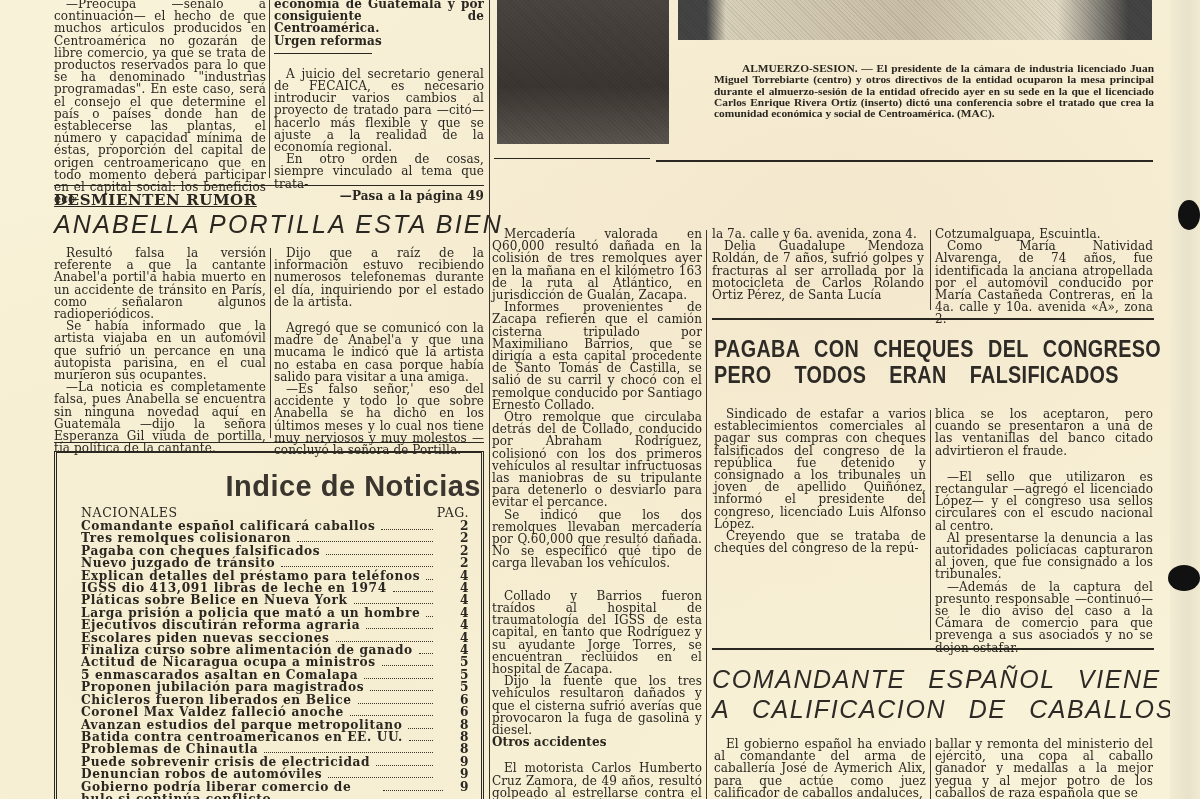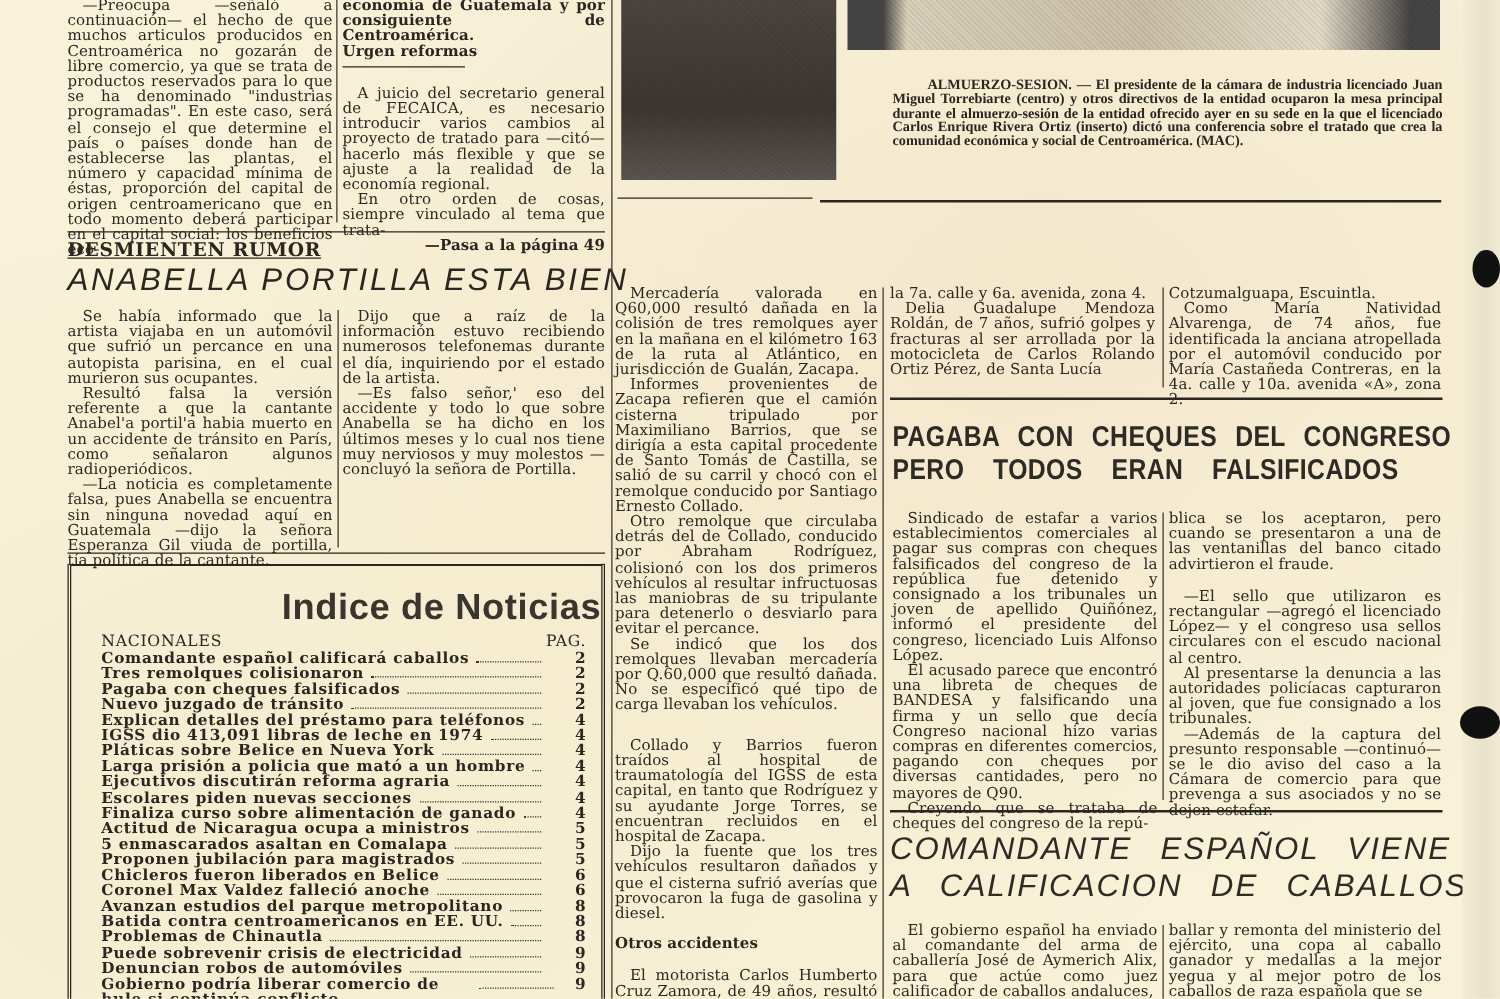--- a/index.html
+++ b/index.html
@@ -52,27 +52,28 @@
     <div style="width:98px;height:1px;background:#2a2620;margin:6px 0 14px 0;"></div>
     <p>A juicio del secretario general de FECAICA, es necesario introducir varios cambios al proyecto de tratado para —citó— hacerlo más flexible y que se ajuste a la realidad de la economía regional.</p>
     <p>En otro orden de cosas, siempre vinculado al tema que trata-</p>
     <p class="noind bold" style="text-align:right;">—Pasa a la página 49</p>
   </div>
   <div class="rule" style="left:54px; top:185px; width:430px; height:1px;"></div>
 
   <div class="abs bold" style="left:54px; top:191px; font-size:15px; letter-spacing:0.6px;text-decoration:underline;">DESMIENTEN RUMOR</div>
   <div class="abs head-italic" style="left:54px; top:210px; font-size:25px; letter-spacing:2.2px; white-space:nowrap;">ANABELLA PORTILLA ESTA BIEN</div>
   <div class="col" style="left:54px; top:247px; width:212px;">
+    <p>Resultó falsa la versión referente a que la cantante Anabel'a portil'a habia muerto en un accidente de tránsito en París, como señalaron algunos radioperiódicos.</p>
     <p>Se había informado que la artista viajaba en un automóvil que sufrió un percance en una autopista parisina, en el cual murieron sus ocupantes.</p>
-    <p>Resultó falsa la versión referente a que la cantante Anabel'a portil'a habia muerto en un accidente de tránsito en París, como señalaron algunos radioperiódicos.</p>
     <p>—La noticia es completamente falsa, pues Anabella se encuentra sin ninguna novedad aquí en Guatemala —dijo la señora Esperanza Gil viuda de portilla, tía política de la cantante.</p>
   </div>
   <div class="vrule" style="left:270px; top:248px; height:190px;"></div>
   <div class="col" style="left:274px; top:247px; width:210px;">
     <p>Dijo que a raíz de la información estuvo recibiendo numerosos telefonemas durante el día, inquiriendo por el estado de la artista.</p>
+    <p style="margin-top:14px;">Agregó que se comunicó con la madre de Anabel'a y que una mucama le indicó que la artista no estaba en casa porque había salido para visitar a una amiga.</p>
     <p>—Es falso señor,' eso del accidente y todo lo que sobre Anabella se ha dicho en los últimos meses y lo cual nos tiene muy nerviosos y muy molestos —concluyó la señora de Portilla.</p>
   </div>
   <div class="rule" style="left:54px; top:442px; width:430px; height:1px;"></div>
 
   <div class="index-box">
     <div class="head-sans" style="text-align:right; font-size:29px; margin-top:17px; letter-spacing:0.5px; color:#3a352e;">Indice de Noticias</div>
     <div style="padding:2px 12px 0 24px;">
       <div style="display:flex; justify-content:space-between; font-size:12.5px; letter-spacing:0.6px;">
         <span>NACIONALES</span>
         <span>PAG.</span>
@@ -205,42 +206,41 @@
   <div class="rule" style="left:656px; top:160px; width:497px; height:2px;"></div>
 
   <div class="col" id="rem-col1" style="left:492px; top:228px; width:210px;">
       <p>Mercadería valorada en Q60,000 resultó dañada en la colisión de tres remolques ayer en la mañana en el kilómetro 163 de la ruta al Atlántico, en jurisdicción de Gualán, Zacapa.</p>
       <p>Informes provenientes de Zacapa refieren que el camión cisterna tripulado por Maximiliano Barrios, que se dirigía a esta capital procedente de Santo Tomás de Castilla, se salió de su carril y chocó con el remolque conducido por Santiago Ernesto Collado.</p>
       <p>Otro remolque que circulaba detrás del de Collado, conducido por Abraham Rodríguez, colisionó con los dos primeros vehículos al resultar infructuosas las maniobras de su tripulante para detenerlo o desviarlo para evitar el percance.</p>
       <p>Se indicó que los dos remolques llevaban mercadería por Q.60,000 que resultó dañada. No se especificó qué tipo de carga llevaban los vehículos.</p>
       <div style="height: 20px;"></div>
       <p>Collado y Barrios fueron traídos al hospital de traumatología del IGSS de esta capital, en tanto que Rodríguez y su ayudante Jorge Torres, se encuentran recluidos en el hospital de Zacapa.</p>
       <p>Dijo la fuente que los tres vehículos resultaron dañados y que el cisterna sufrió averías que provocaron la fuga de gasolina y diesel.</p>
-      <p class="sub" style="margin-top: 12px; margin-bottom: 14px;">Otros accidentes</p>
+      <p class="sub" style="margin-bottom: 14px;">Otros accidentes</p>
       <p>El motorista Carlos Humberto Cruz Zamora, de 49 años, resultó golpeado al estrellarse contra el automóvil de José Miguel Chacón Carrera, después de que fue arrollado por el auto de Ma-</p>
     </div>
   <div class="vrule" style="left:706px; top:230px; height:569px;"></div>
   <div class="col" id="rem-col2" style="left:712px; top:228px; width:212px;">
       <p class="noind">la 7a. calle y 6a. avenida, zona 4.</p>
       <p>Delia Guadalupe Mendoza Roldán, de 7 años, sufrió golpes y fracturas al ser arrollada por la motocicleta de Carlos Rolando Ortiz Pérez, de Santa Lucía</p>
     </div>
   <div class="vrule" style="left:930px; top:230px; height:80px;"></div>
   <div class="col" id="rem-col3" style="left:935px; top:228px; width:218px;">
       <p class="noind">Cotzumalguapa, Escuintla.</p>
       <p>Como María Natividad Alvarenga, de 74 años, fue identificada la anciana atropellada por el automóvil conducido por María Castañeda Contreras, en la 4a. calle y 10a. avenida «A», zona 2.</p>
     </div>
   <div class="rule" style="left:712px; top:318px; width:442px; height:2px;"></div>
 
   <div class="abs head-sans" style="left:714px; top:336px; font-size:23px; line-height:26px; letter-spacing:0.4px; transform:scaleX(0.86); transform-origin:left top; white-space:nowrap; color:#2e2a25;">
     <div style="word-spacing:10px;">PAGABA CON CHEQUES DEL CONGRESO</div>
     <div style="word-spacing:20px;">PERO TODOS ERAN FALSIFICADOS</div>
   </div>
   <div class="col" id="chq-col1" style="left:714px; top:408px; width:212px;">
       <p>Sindicado de estafar a varios establecimientos comerciales al pagar sus compras con cheques falsificados del congreso de la república fue detenido y consignado a los tribunales un joven de apellido Quiñónez, informó el presidente del congreso, licenciado Luis Alfonso López.</p>
-      <p>El acusado parece que encontró una libreta de cheques de BANDESA y falsificando una firma y un sello que decía Congreso nacional hizo varias compras en diferentes comercios, pagando con cheques por diversas cantidades, pero no mayores de Q90.</p>
       <p>Creyendo que se trataba de cheques del congreso de la repú-</p>
     </div>
   <div class="vrule" style="left:930px; top:410px; height:230px;"></div>
   <div class="col" id="chq-col2" style="left:935px; top:408px; width:218px;">
       <p class="noind">blica se los aceptaron, pero cuando se presentaron a una de las ventanillas del banco citado advirtieron el fraude.</p>
       <p style="margin-top: 14px;">—El sello que utilizaron es rectangular —agregó el licenciado López— y el congreso usa sellos circulares con el escudo nacional al centro.</p>
       <p>Al presentarse la denuncia a las autoridades policíacas capturaron al joven, que fue consignado a los tribunales.</p>
       <p>—Además de la captura del presunto responsable —continuó— se le dio aviso del caso a la Cámara de comercio para que prevenga a sus asociados y no se dejen estafar.</p>
     </div>
   <div class="rule" style="left:712px; top:648px; width:442px; height:2px;"></div>

